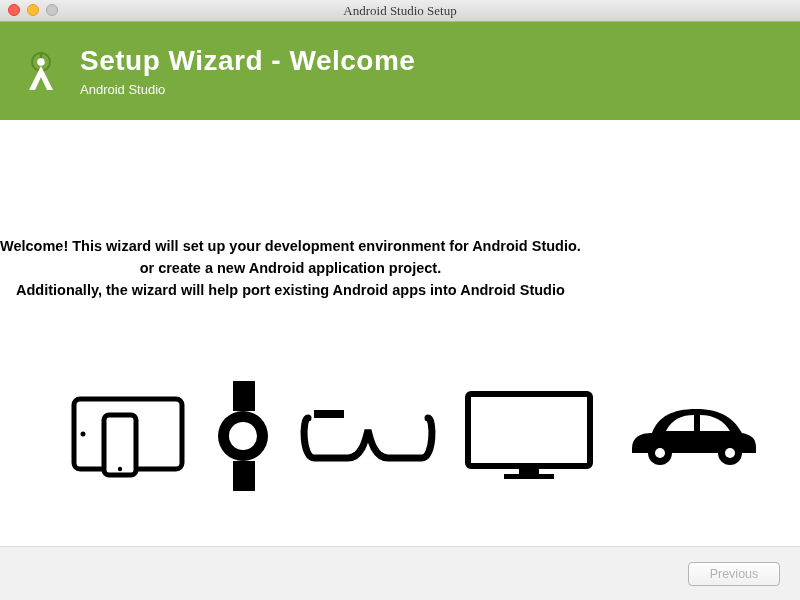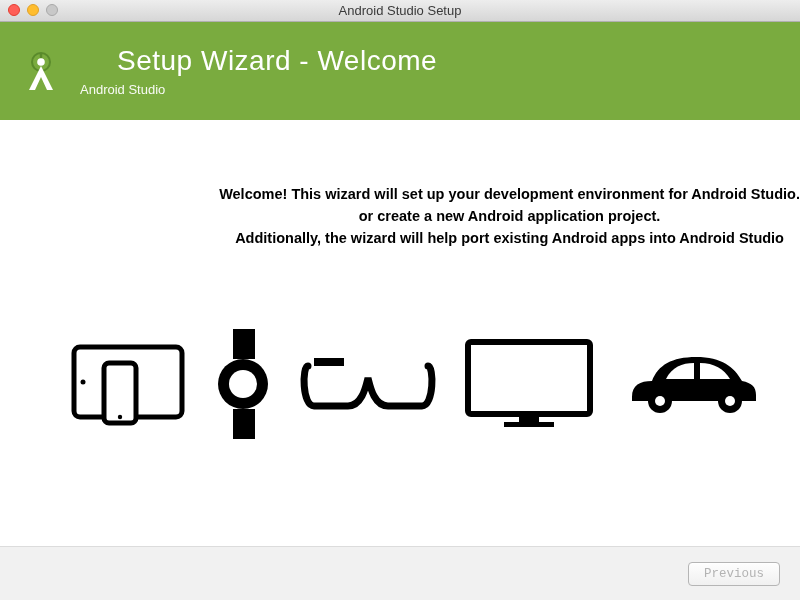--- a/index.html
+++ b/index.html
@@ -17,38 +17,38 @@
     }
     .traffic-lights {
       position: absolute; left: 8px; top: 4px;
       display: flex; gap: 7px;
     }
     .tl { width: 12px; height: 12px; border-radius: 50%; }
     .tl.close { background: #ff5f57; border: 0.5px solid #e33e32; }
     .tl.min   { background: #ffbd2e; border: 0.5px solid #e0a128; }
     .tl.max   { background: #c8c8c8; border: 0.5px solid #a9a9a9; }
     .titlebar .title {
-      font-size: 13px; color: #3a3a3a;
+      font-size: 13px; color: #3a3a3a; font-family: Liberation Serif, serif;
     }
     .header {
       background: #7aab3f;
       height: 98px;
       display: flex; align-items: center;
       padding: 0 18px;
       gap: 16px;
       color: #fff;
     }
     .as-logo { width: 46px; height: 46px; position: relative; flex-shrink: 0; }
-    .header h1 { font-size: 28px; font-weight: 400; letter-spacing: 0.5px; margin-left: 37px; }
+    .header h1 { font-size: 28px; font-weight: 700; letter-spacing: 0.5px; }
     .header .sub { font-size: 13px; margin-top: 5px; opacity: 0.95; }
     .content {
       height: calc(600px - 22px - 98px - 54px);
       background: #fff;
-      display: flex; flex-direction: column; align-items: flex-end;
-      padding-top: 64px;
+      display: flex; flex-direction: column; align-items: flex-start;
+      padding-top: 116px;
     }
     .welcome-text {
       font-size: 14.5px; color: #000; text-align: center; line-height: 1.5;
       font-weight: 600;
     }
     .devices {
       margin-top: 80px;
       display: flex; align-items: center; gap: 28px;
       width: 100%; padding: 0 70px;
       justify-content: space-between;
@@ -61,21 +61,21 @@
       padding: 0 20px; gap: 10px;
     }
     .btn {
       min-width: 92px; height: 24px;
       border: 1px solid #b5b5b5; border-radius: 4px;
       background: linear-gradient(#fefefe, #f0f0f0);
       font-size: 12.5px; color: #555;
       display: inline-flex; align-items: center; justify-content: center;
       box-shadow: 0 1px 0 rgba(255,255,255,0.6) inset;
     }
-    .btn.disabled { color: #b3b3b3; font-family: Liberation Mono, monospace; }
+    .btn.disabled { color: #b3b3b3; }
     .btn.primary {
       background: linear-gradient(#3d8ef7, #1f6fe8);
       border-color: #1a59bb;
       color: #fff; font-weight: 500;
     }
   </style>
 </head>
 <body>
 
 <div class="titlebar">

